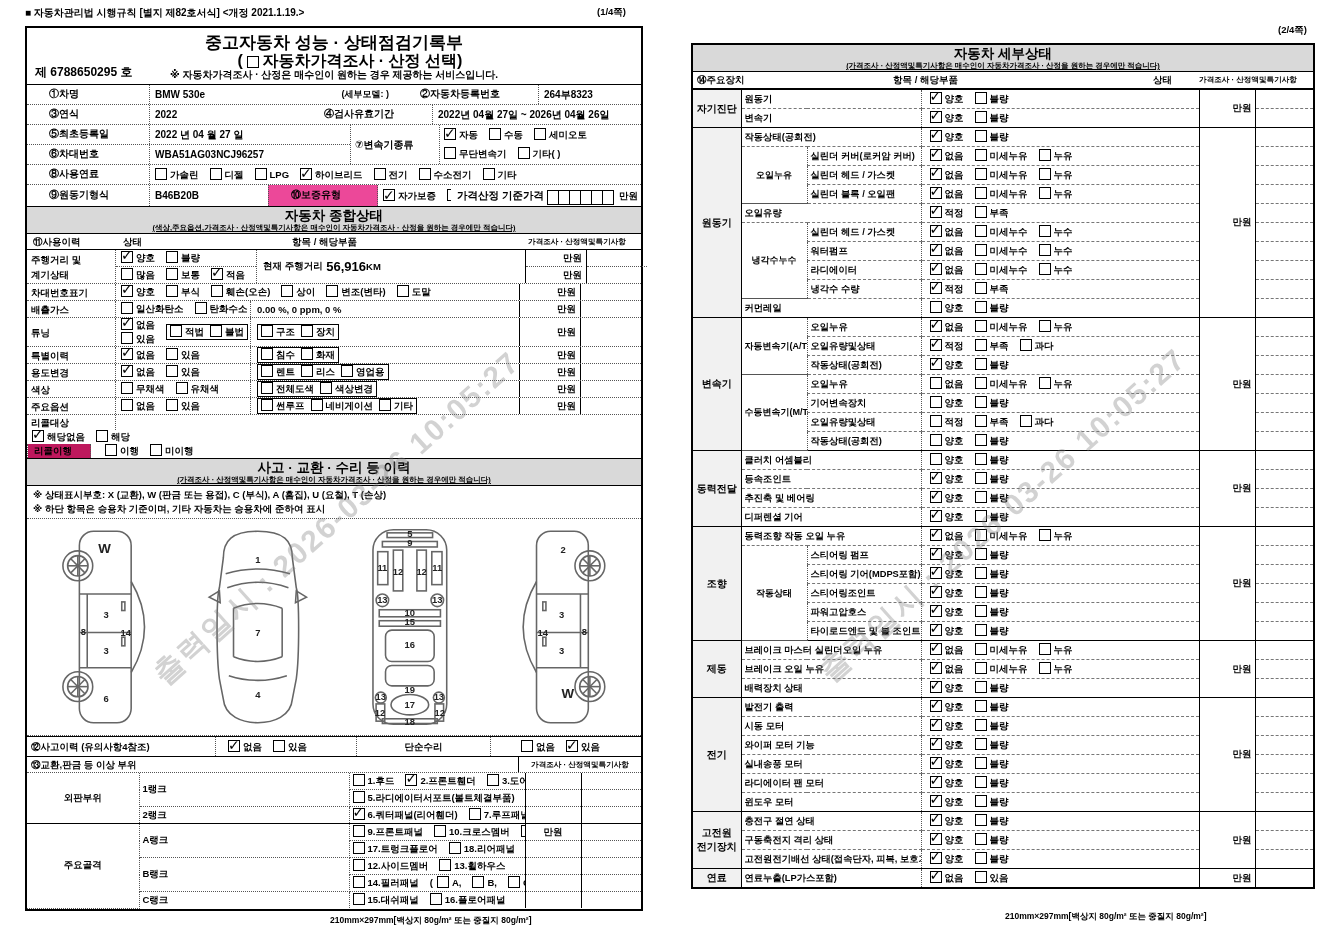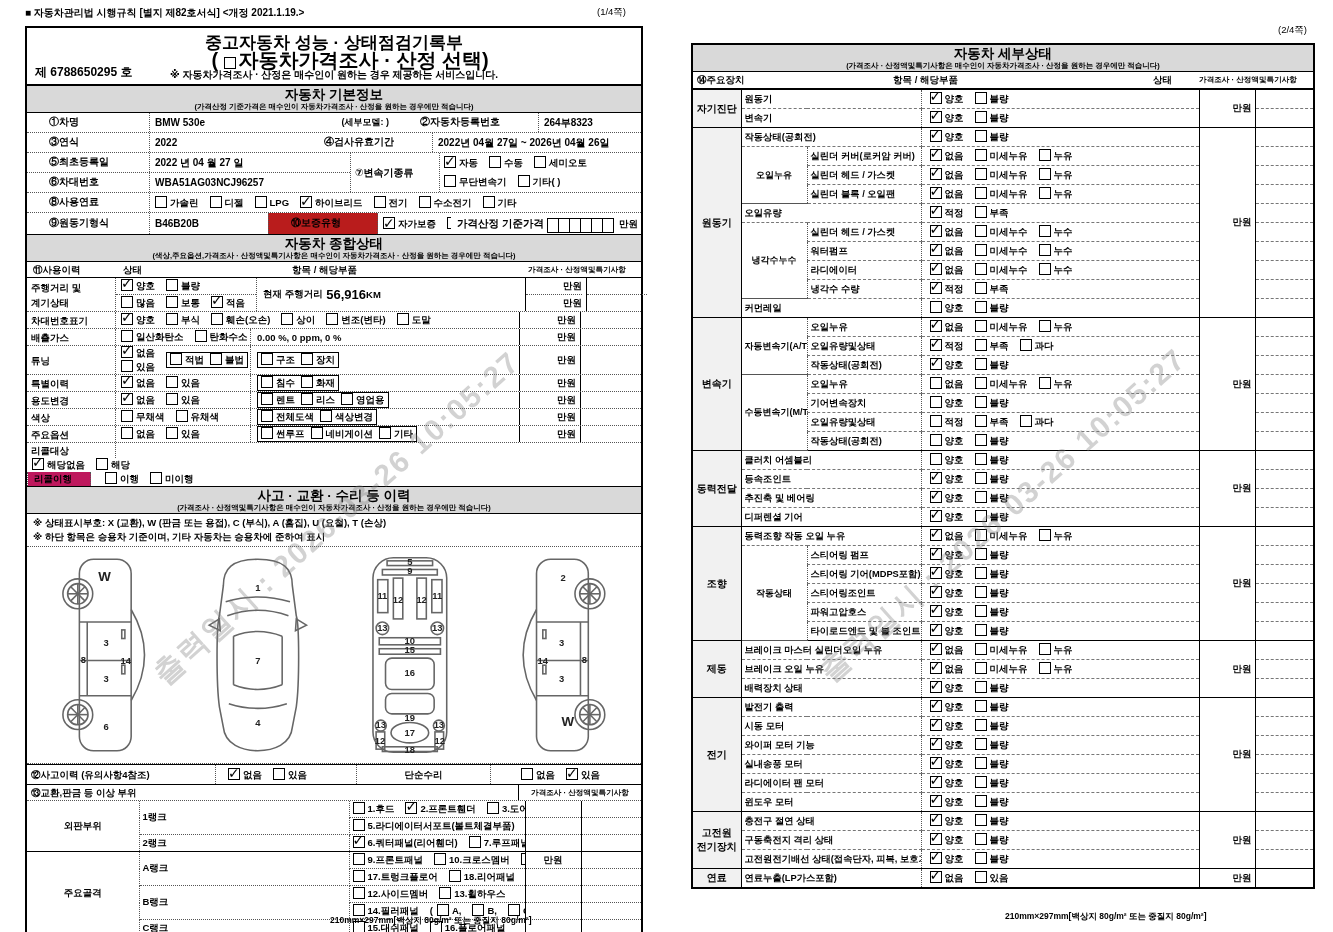--- a/index.html
+++ b/index.html
@@ -1,36 +1,36 @@
 <!DOCTYPE html>
 <html><head>
 <meta charset="utf-8">
 <style>
   html,body{margin:0;padding:0;}
   body{width:1333px;height:932px;background:#fff;font-family:"Liberation Sans","DejaVu Sans",sans-serif;color:#000;}
   .stage{position:relative;width:1333px;height:932px;overflow:hidden;background:#fff;}
   .topline{position:absolute;left:25px;top:6px;font-size:10px;font-weight:bold;}
-  .pno{position:absolute;font-size:9.5px;font-weight:normal;}
+  .pno{position:absolute;font-size:9.5px;font-weight:bold;}
   #pno1{left:597px;top:6px;}
   #pno2{left:1278px;top:24px;}
   .page{position:absolute;border:2px solid #000;background:#fff;}
   #p1{left:25px;top:26px;width:614px;}
   #p2{left:691px;top:43px;width:620px;}
   .wm{position:absolute;z-index:5;transform:rotate(-42deg);font-size:30px;font-weight:bold;color:rgba(125,125,125,.35);white-space:nowrap;pointer-events:none;letter-spacing:2px;}
   #p1 .wm{left:-10px;top:470px;width:640px;text-align:center;}
   #p2 .wm{left:0px;top:450px;width:620px;text-align:center;}
   
   .titlebox{position:relative;border-bottom:1px solid #000;padding:5px 0 3px;}
   .docno{position:absolute;left:8px;top:36px;font-size:12px;font-weight:bold;}
   .t1{text-align:center;font-size:17px;font-weight:bold;line-height:19px;}
-  .t2{text-align:center;font-size:20px;font-weight:bold;line-height:17px;padding-left:32px;}
+  .t2{text-align:center;font-size:16px;font-weight:bold;line-height:17px;padding-left:32px;}
   .t3{text-align:center;font-size:10px;font-weight:bold;line-height:12px;}
   .band{background:#d9d9d9;border-bottom:1px solid #000;border-top:1px solid #000;text-align:center;padding:1px 0;}
   .band .bt{font-size:13.5px;font-weight:bold;line-height:15px;}
-  .band .bs{font-size:7.5px;font-weight:bold;line-height:9px;}
+  .band .bs{font-size:7.5px;font-weight:bold;line-height:9px;text-decoration:underline;}
   
   .cb{display:inline-block;width:10px;height:10px;border:1.5px solid #000;background:#fff;vertical-align:-2px;margin-right:3px;position:relative;flex:none;}
   .cb.on::after{content:"✓";position:absolute;left:-1px;top:-5px;font-size:14px;font-weight:900;}
   .opt{white-space:nowrap;font-size:9.5px;font-weight:bold;margin-right:11px;display:inline-block;}
   .plain{font-size:9.5px;font-weight:bold;margin-right:4px;}
   
   .brow{display:flex;border-bottom:1px dotted #555;font-size:10px;font-weight:bold;line-height:19px;height:19px;}
   .brow.h21{height:21px;line-height:21px;border-bottom:none;justify-content:space-between;}
   .bl{padding:0 22px;border-right:1px dotted #555;flex:none;font-family:Liberation Mono, monospace;}
   .w78{width:78px;}
@@ -38,21 +38,21 @@
   .flex1{flex:1;display:flex;}
   .ml{margin-left:auto;padding-right:4px;font-size:9px;}
   .brow2{display:flex;border-bottom:1px dotted #555;}
   .bleft{flex:1;}
   .bsub{display:flex;height:19px;line-height:19px;font-size:10px;font-weight:bold;}
   .bsub:first-child{border-bottom:1px dotted #555;}
   .bright{width:290px;border-left:1px dotted #555;display:flex;flex:none;}
   .bl2{width:80px;border-right:1px dotted #555;display:flex;align-items:center;padding:0 4px;font-size:10px;font-weight:bold;flex:none;}
   .bopts{flex:1;font-size:9.5px;}
   .bopts>div{height:19px;line-height:19px;padding-left:4px;white-space:nowrap;}
-  .graycell{background:#b91c1c;}
+  .graycell{background:#ec4899;}
   .pricelab{font-size:10.5px;font-weight:bold;padding:0 3px 0 6px;flex:none;}
   .pbox{display:inline-block;width:10px;height:13px;border:1px solid #000;margin-right:-1px;vertical-align:-3px;background:#fff;}
   
   .chead{position:relative;height:15px;border-bottom:1px solid #000;font-size:9.5px;font-weight:bold;}
   .chead span{position:absolute;top:0;line-height:15px;}
   .crow{display:flex;border-bottom:1px dotted #555;min-height:16px;font-size:9.5px;font-weight:bold;align-items:stretch;}
   .crow:last-child{border-bottom:none;flex-direction:column;}
   .cl{width:80px;padding:0 4px;border-right:1px dotted #555;flex:none;display:flex;flex-direction:column;justify-content:center;line-height:15px;}
   .cmain{flex:1;display:flex;align-items:center;padding-left:5px;overflow:hidden;}
   .citem{width:262px;border-left:1px dotted #555;flex:none;display:flex;align-items:center;padding-left:6px;overflow:hidden;}
@@ -129,24 +129,20 @@
   <div class="pno" id="pno1">(1/4쪽)</div>
   <div class="pno" id="pno2">(2/4쪽)</div>
 
   <div id="p1" class="page">
     <div class="wm">출력일시 : 2026-03-26 10:05:27</div>
     <div class="titlebox">
       <div class="docno">제 6788650295 호</div>
       <div class="t1">중고자동차 성능 · 상태점검기록부</div>
       <div class="t2"><span>( </span><span class="cb"></span><span>자동차가격조사 · 산정 선택)</span></div>
       <div class="t3">※ 자동차가격조사 · 산정은 매수인이 원하는 경우 제공하는 서비스입니다.</div>
-    </div>
-    <div class="band">
-      <div class="bt">자동차 기본정보</div>
-      <div class="bs">(가격산정 기준가격은 매수인이 자동차가격조사 · 산정을 원하는 경우에만 적습니다)</div>
     </div>
     <div id="basic">
         <div class="brow">
           <div class="bl w78">①차명</div>
           <div class="bv flex1" style="flex:1">
             <span>BMW 530e</span>
             <span class="ml">(세부모델:  )</span>
           </div>
           <div class="bl" style="width:96px">②자동차등록번호</div>
           <div class="bv" style="width:92px">264부8323</div>

